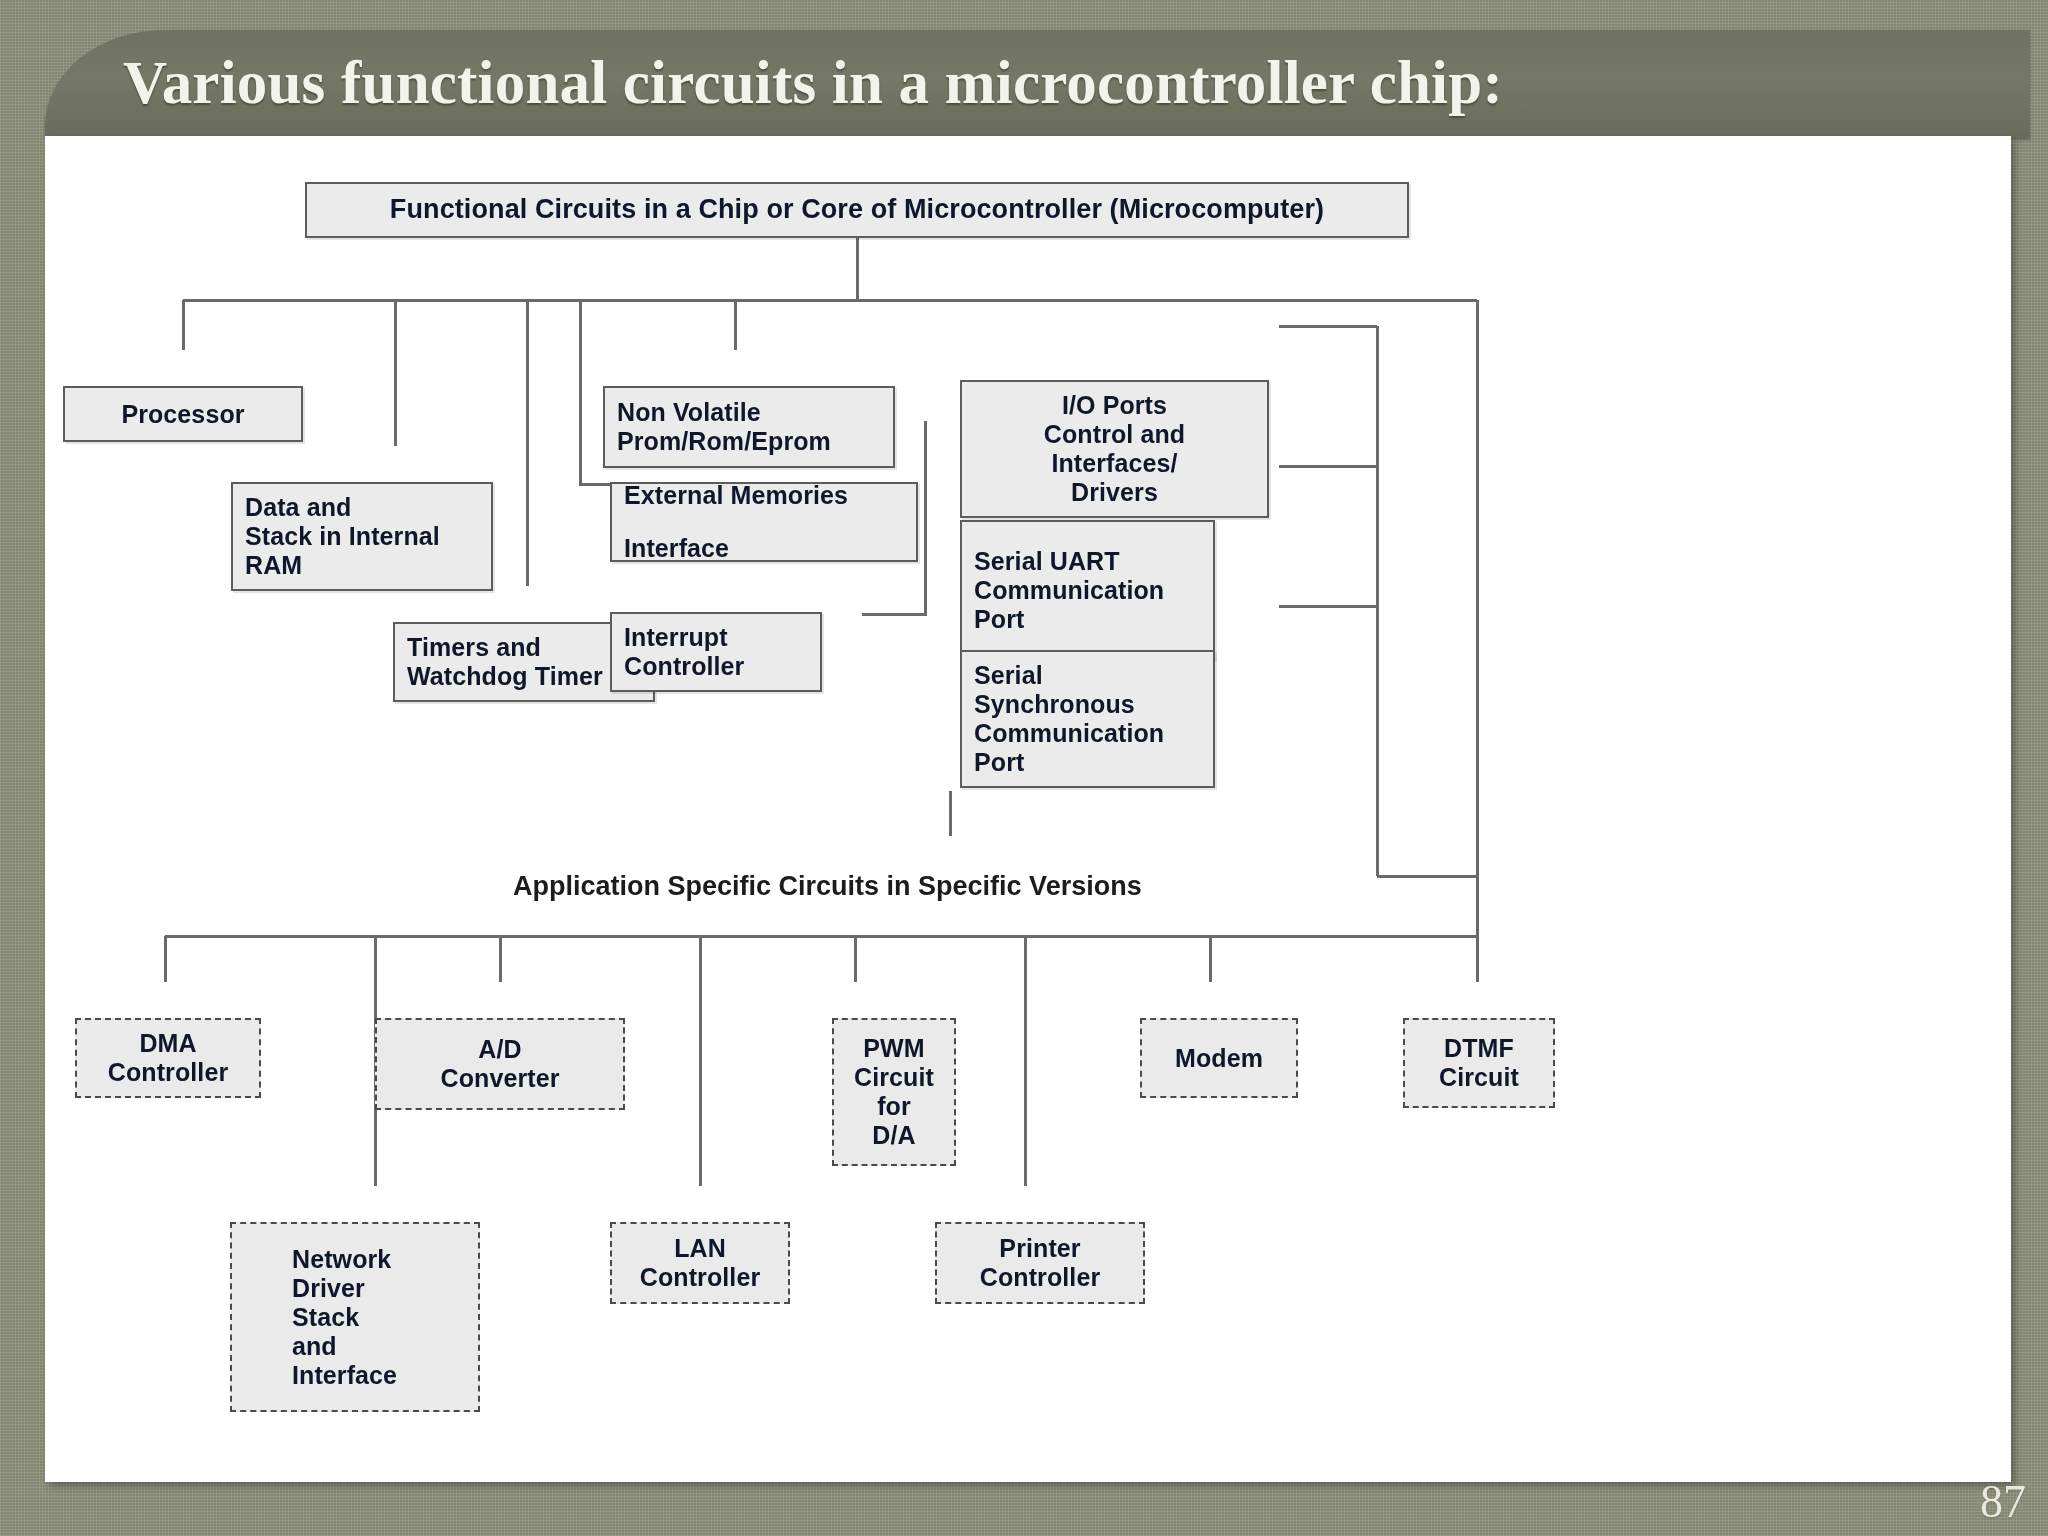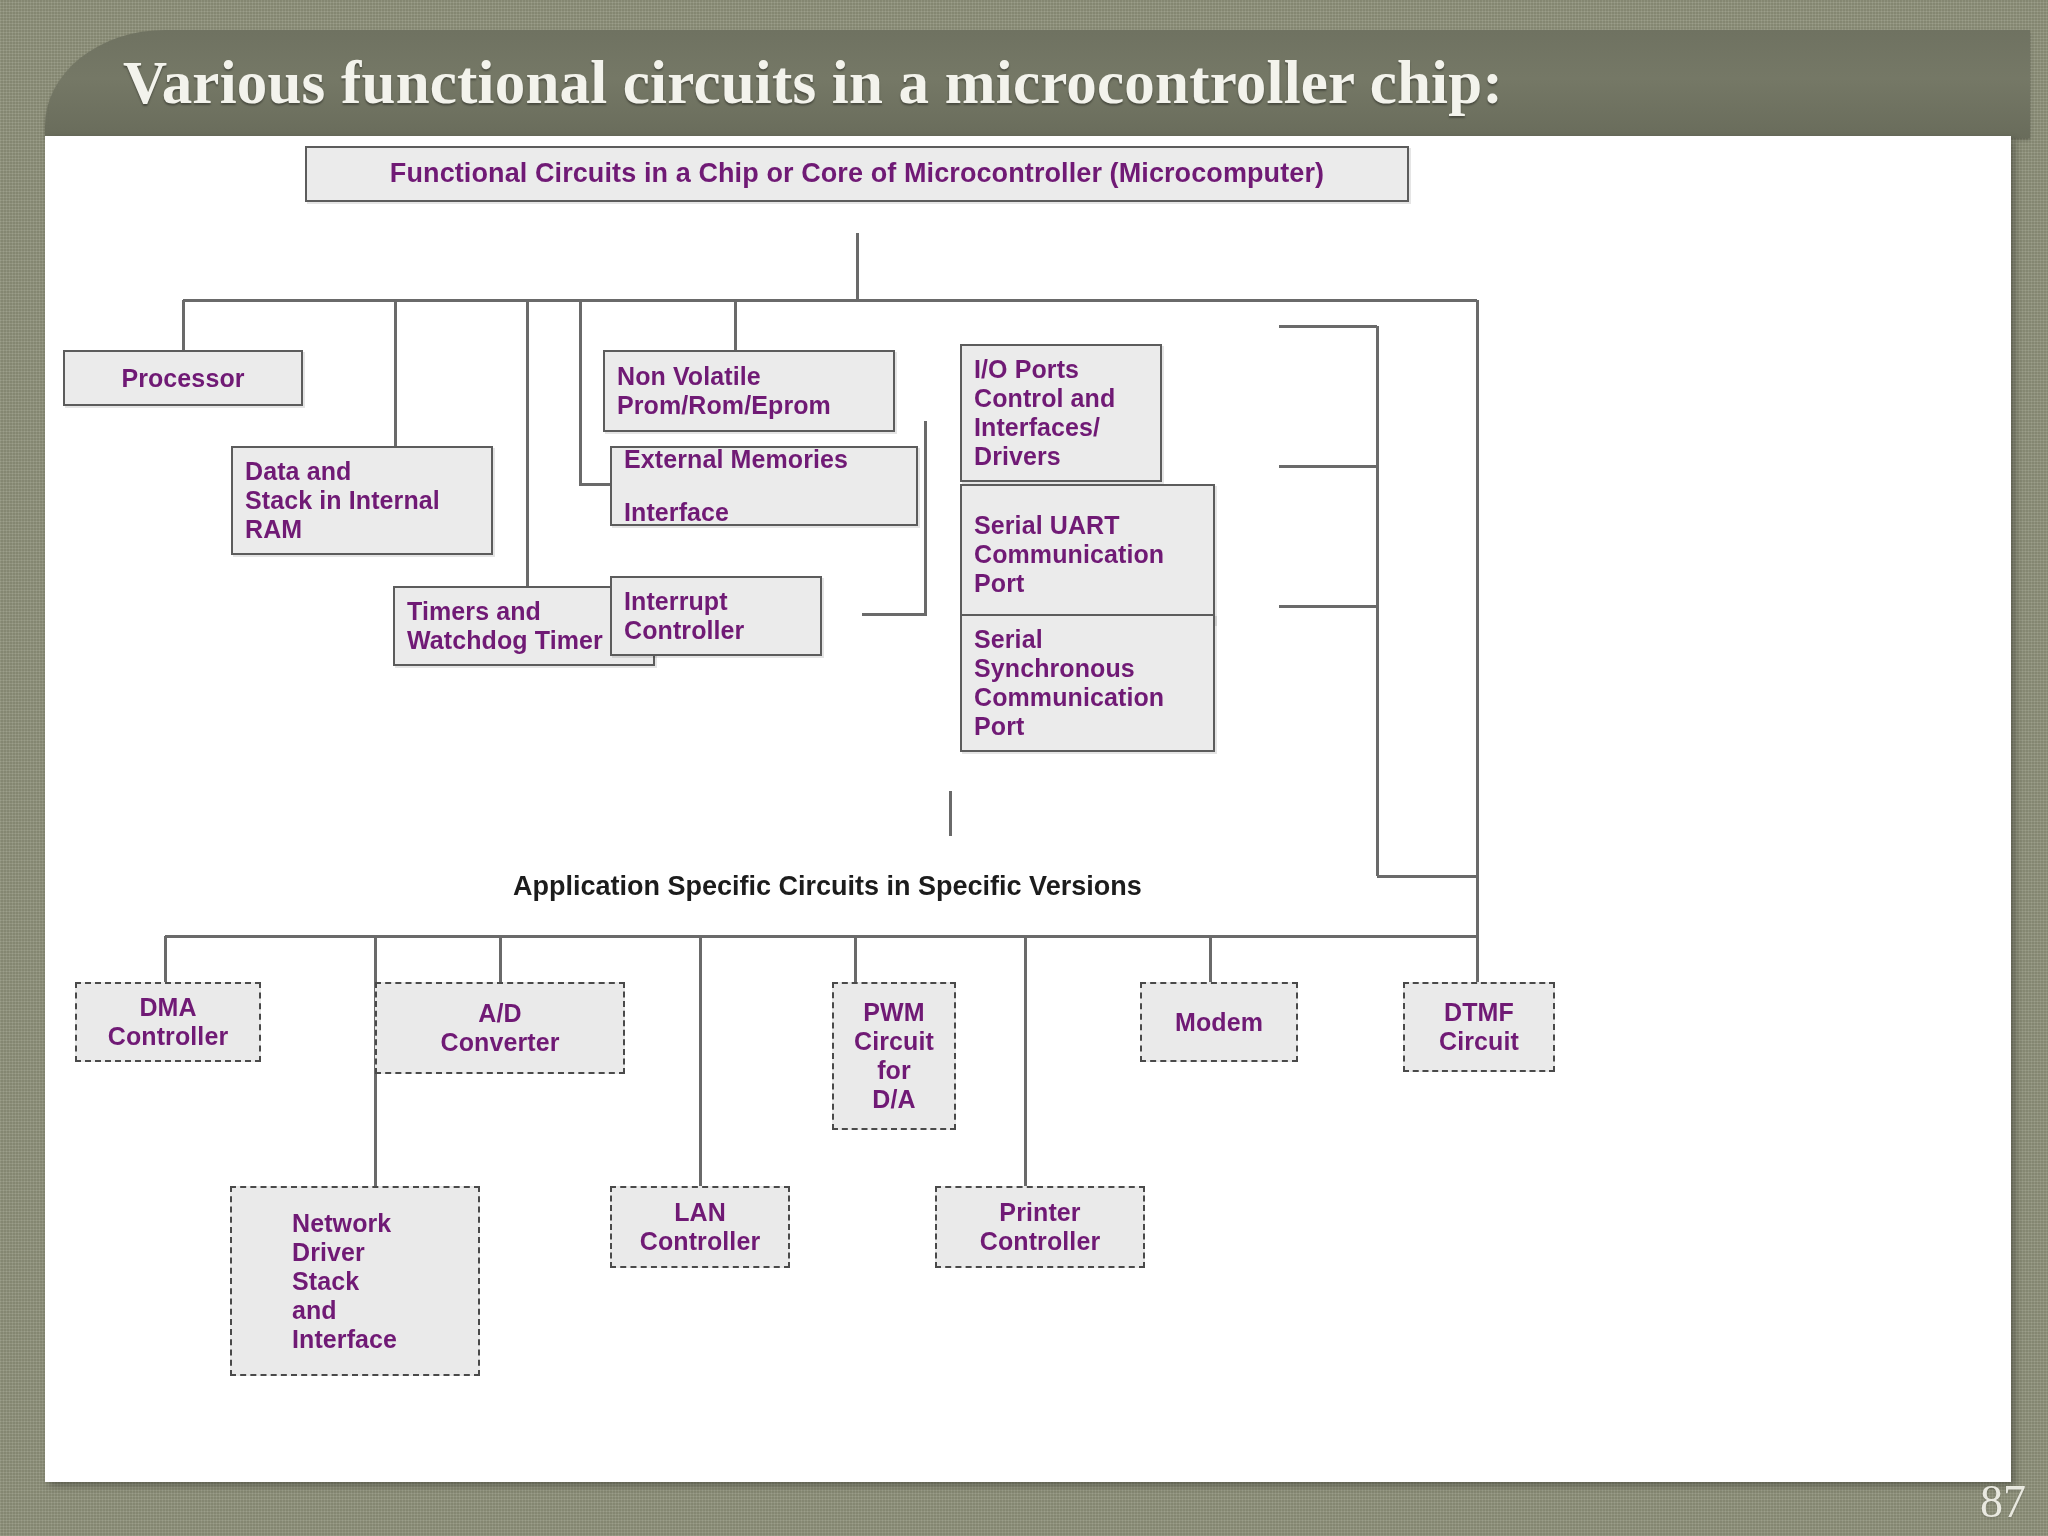--- a/index.html
+++ b/index.html
@@ -61,30 +61,31 @@
   #diagram{
     position:absolute;left:0;top:0;width:1966px;height:1346px;
   }
   #wires{position:absolute;left:0;top:0;width:1966px;height:1346px;}
 
   .node{
     position:absolute;
     background:#ebebeb;
     border:2px solid #5c5c5c;
     box-sizing:border-box;
-    color:#701a75;
+    color:#0f172a;
     font-size:25px;
     line-height:1.16;
     font-weight:600;
     letter-spacing:.1px;
     box-shadow:2px 2px 0 rgba(0,0,0,.10);
     padding:19px 12px;
     display:flex;
     flex-direction:column;
     justify-content:center;
+    margin-top:36px;
   }
   .node.dashed{
     border:2px dashed #4a4a4a;
     box-shadow:none;
     background:#eaeaea;
   }
   .node.center{align-items:center;text-align:center;}
   .node.left{align-items:flex-start;text-align:left;}
   .node .ln{display:block;white-space:nowrap;}
 
@@ -185,21 +186,21 @@
     <div class="node left" style="left:565px;top:310px;width:308px;height:80px;gap:24px;">
       <span class="ln">External Memories</span>
       <span class="ln">Interface</span>
     </div>
 
     <div class="node left" style="left:565px;top:440px;width:212px;height:80px;">
       <span class="ln">Interrupt</span>
       <span class="ln">Controller</span>
     </div>
 
-    <div class="node left" style="left:915px;top:208px;width:202px;height:138px;">
+    <div class="node left" style="left:915px;top:208px;width:309px;height:138px;align-items:center;">
       <span class="ln">I/O Ports</span>
       <span class="ln">Control and</span>
       <span class="ln">Interfaces/</span>
       <span class="ln">Drivers</span>
     </div>
 
     <div class="node left" style="left:915px;top:348px;width:255px;height:140px;">
       <span class="ln">Serial UART</span>
       <span class="ln">Communication</span>
       <span class="ln">Port</span>

